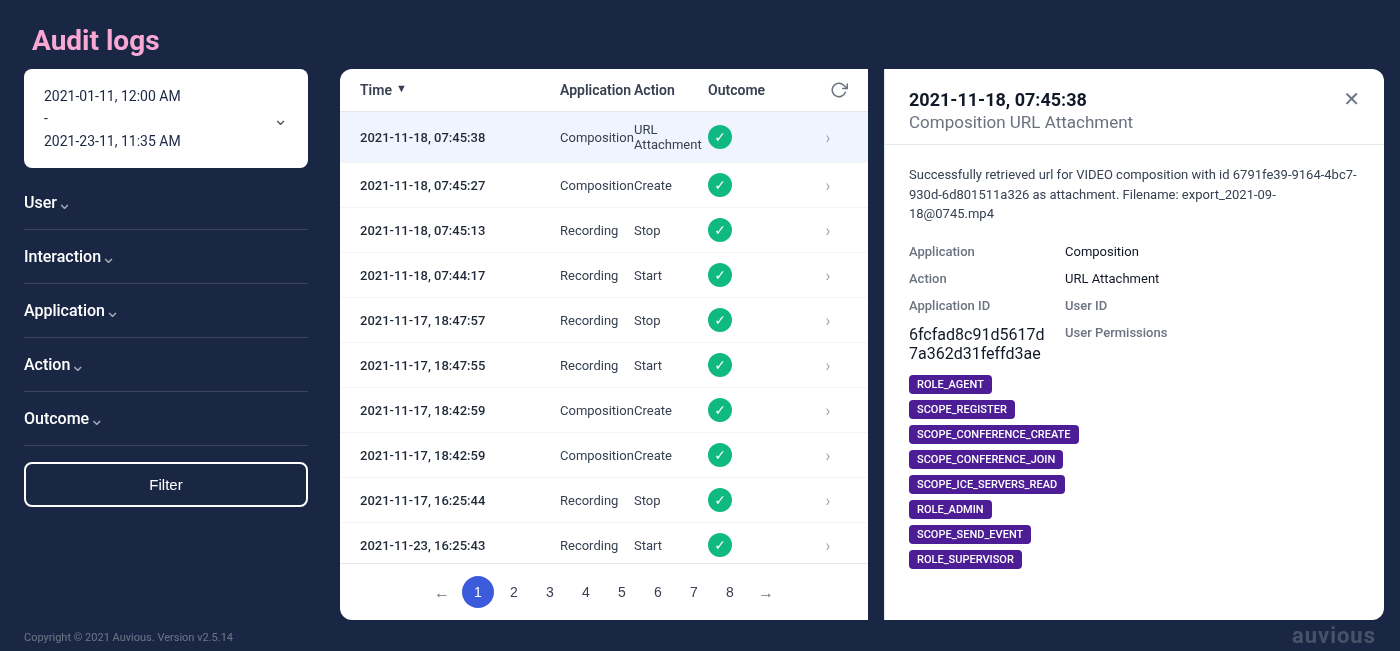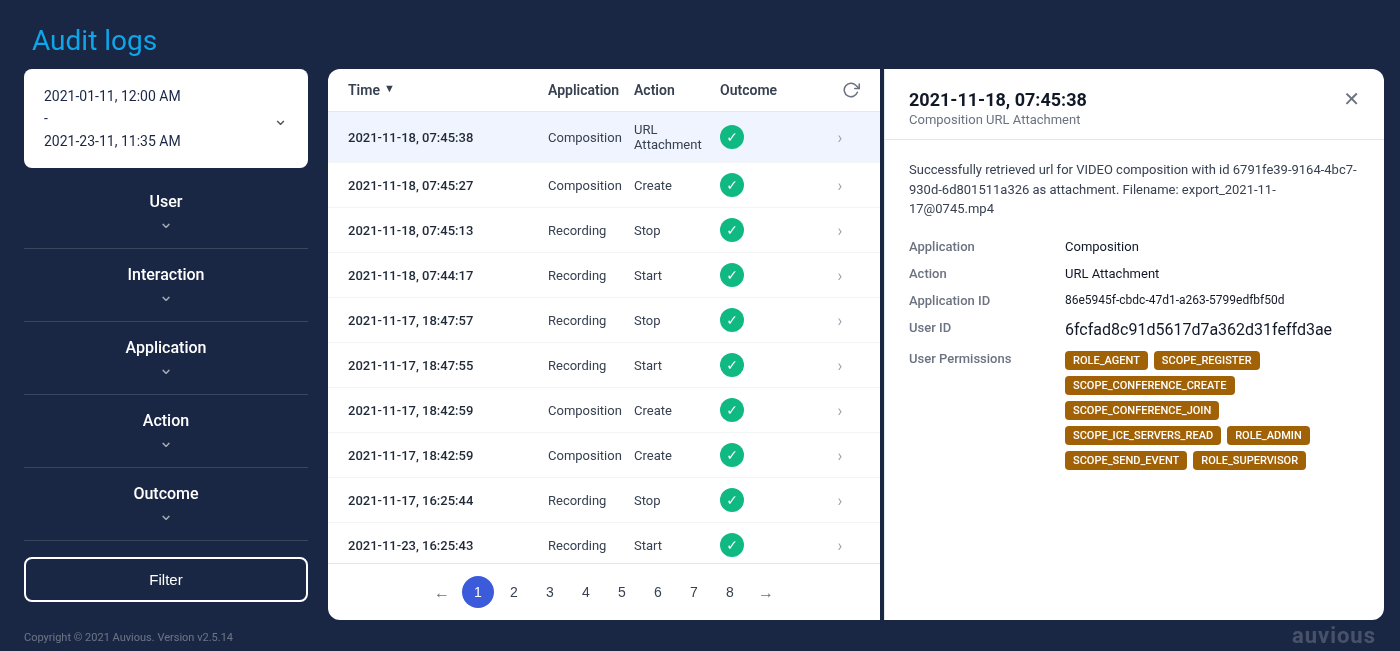--- a/index.html
+++ b/index.html
@@ -9,21 +9,21 @@
       color: #fff;
       width: 1400px;
       height: 651px;
       overflow: hidden;
       display: flex;
       flex-direction: column;
     }
     .main-content {
       display: flex;
       flex: 1;
-      gap: 4px;
+      gap: 16px;
       padding: 0 16px 0 24px;
       overflow: hidden;
     }
     
     .sidebar {
       width: 300px;
       flex-shrink: 0;
       display: flex;
       flex-direction: column;
       gap: 0;
@@ -44,21 +44,20 @@
       color: #1a2744;
       line-height: 1.6;
     }
     .filter-section {
       border-bottom: 1px solid rgba(255,255,255,0.15);
       padding: 16px 0;
       display: flex;
       align-items: center;
       justify-content: flex-start;
       cursor: pointer;
-      flex-direction: column;
     }
     .filter-section-label {
       font-size: 16px;
       font-weight: 500;
       color: #fff;
     }
     .filter-button {
       margin-top: 16px;
       background: transparent;
       border: 2px solid #fff;
@@ -192,21 +191,21 @@
       display: flex;
       align-items: flex-start;
       justify-content: space-between;
     }
     .detail-title {
       font-size: 18px;
       font-weight: 700;
       color: #111827;
     }
     .detail-subtitle {
-      font-size: 13px;
+      font-size: 17px;
       color: #6b7280;
       margin-top: 2px;
     }
     .close-btn {
       background: none;
       border: none;
       cursor: pointer;
       color: #6b7280;
       font-size: 20px;
       line-height: 1;
@@ -236,21 +235,21 @@
       font-size: 13px;
       color: #111827;
     }
     .permissions-row {
       display: flex;
       flex-wrap: wrap;
       gap: 6px;
       align-items: flex-start;
     }
     .permission-tag {
-      background: #a16207;
+      background: #4c1d95;
       color: #fff;
       font-size: 11px;
       padding: 3px 8px;
       border-radius: 4px;
       font-weight: 500;
     }
     .auvious-logo {
       position: absolute;
       bottom: 3px;
       right: 24px;
@@ -258,21 +257,21 @@
       font-weight: 700;
       color: rgba(255,255,255,0.2);
       letter-spacing: 1px;
     }
   </style>
 </head>
 <body>
 
 <div>
   <div style="padding: 24px 32px 12px;">
-    <h1 style="font-size:28px;font-weight:400;color:#0ea5e9;">Audit logs</h1>
+    <h1 style="font-size:28px;font-weight:700;color:#f9a8d4;">Audit logs</h1>
   </div>
 </div>
 
 <div class="main-content">
 
   <div class="sidebar">
     <div class="date-range-box">
       <div class="date-range-text">
         <div>2021-01-11, 12:00 AM</div>
         <div>-</div>
@@ -457,30 +456,29 @@
 
   <div class="detail-panel">
     <div class="detail-header">
       <div>
         <div class="detail-title">2021-11-18, 07:45:38</div>
         <div class="detail-subtitle">Composition URL Attachment</div>
       </div>
       <button class="close-btn">✕</button>
     </div>
     <div class="detail-body">
-      <p class="detail-description">Successfully retrieved url for VIDEO composition with id 6791fe39-9164-4bc7-930d-6d801511a326 as attachment. Filename: export_2021-11-17@0745.mp4</p>
+      <p class="detail-description">Successfully retrieved url for VIDEO composition with id 6791fe39-9164-4bc7-930d-6d801511a326 as attachment. Filename: export_2021-09-18@0745.mp4</p>
       <div class="detail-fields">
         <div class="field-label">Application</div>
         <div class="field-value">Composition</div>
 
         <div class="field-label">Action</div>
         <div class="field-value">URL Attachment</div>
 
         <div class="field-label">Application ID</div>
-        <div class="field-value" style="font-size:12px;word-break:break-all;">86e5945f-cbdc-47d1-a263-5799edfbf50d</div>
 
         <div class="field-label">User ID</div>
         <div class="field-value" style="font-size:16px;word-break:break-all;">6fcfad8c91d5617d7a362d31feffd3ae</div>
 
         <div class="field-label">User Permissions</div>
         <div class="permissions-row" id="permissions-container">
             <span class="permission-tag">ROLE_AGENT</span>
             <span class="permission-tag">SCOPE_REGISTER</span>
             <span class="permission-tag">SCOPE_CONFERENCE_CREATE</span>
             <span class="permission-tag">SCOPE_CONFERENCE_JOIN</span>

